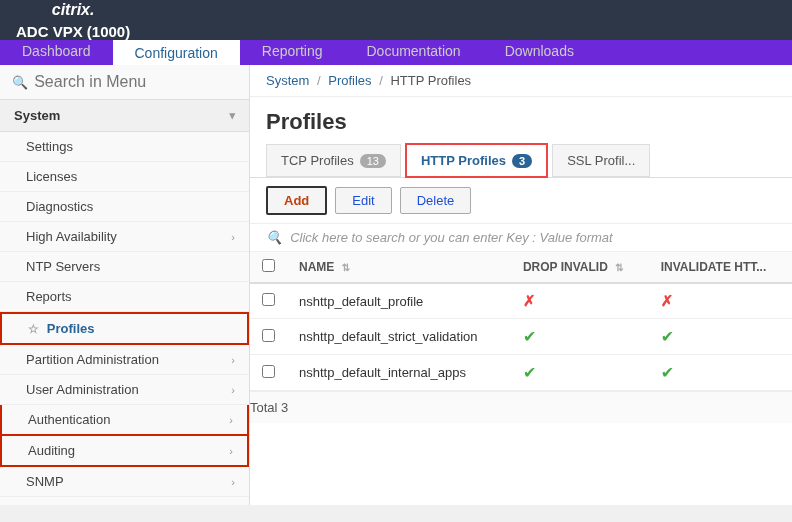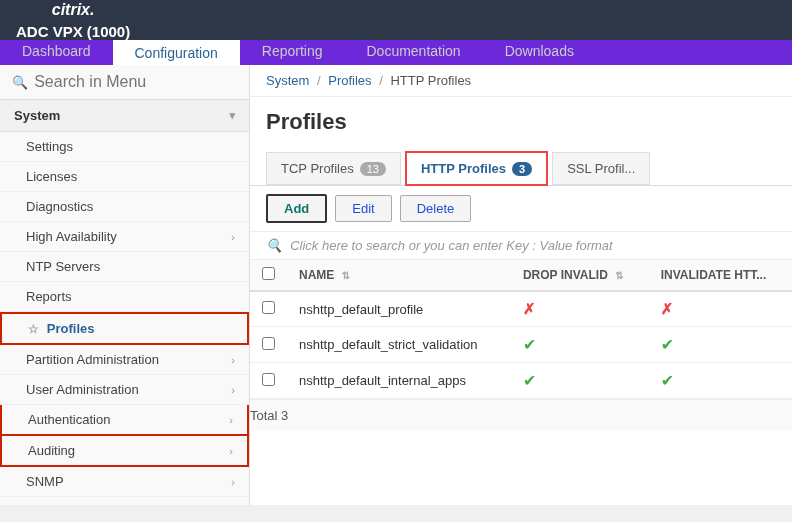--- a/index.html
+++ b/index.html
@@ -154,21 +154,20 @@
       display: flex;
       align-items: center;
       padding: 8px 14px;
       border: 1px solid #ddd;
       cursor: pointer;
       font-size: 13px;
       color: #555;
       background: #f5f5f5;
       margin-bottom: -1px;
       gap: 6px;
-      margin-top: 8px;
     }
     .tab.active {
       border: 2px solid #e44;
       background: white;
       color: #2a6496;
       font-weight: bold;
     }
     .tab-badge {
       display: inline-block;
       background: #2a6496;
@@ -186,21 +185,21 @@
       display: flex;
       align-items: center;
       padding: 8px 16px;
       gap: 8px;
       border-bottom: 1px solid #eee;
     }
     .btn {
       padding: 5px 16px;
       border: 1px solid #aaa;
       background: #f5f5f5;
-      color: #0f766e;
+      color: #c2410c;
       font-size: 13px;
       cursor: pointer;
       border-radius: 2px;
     }
     .btn.primary-btn {
       border: 2px solid #333;
       font-weight: bold;
     }
     .btn.disabled {
       color: #1d4ed8;

